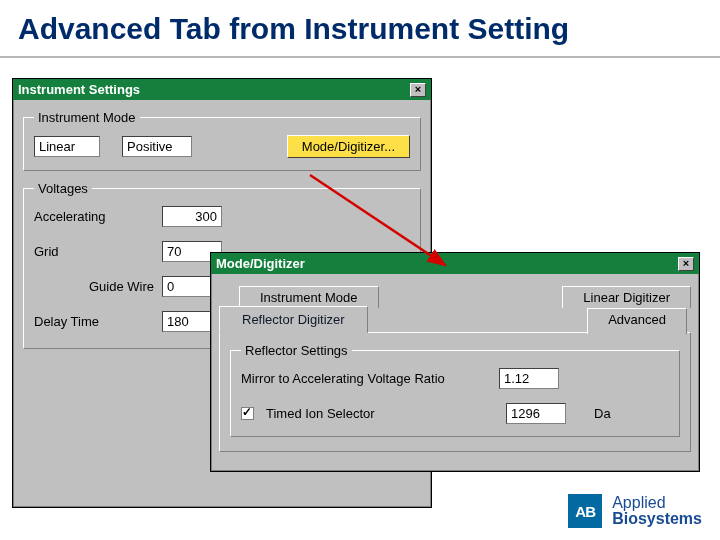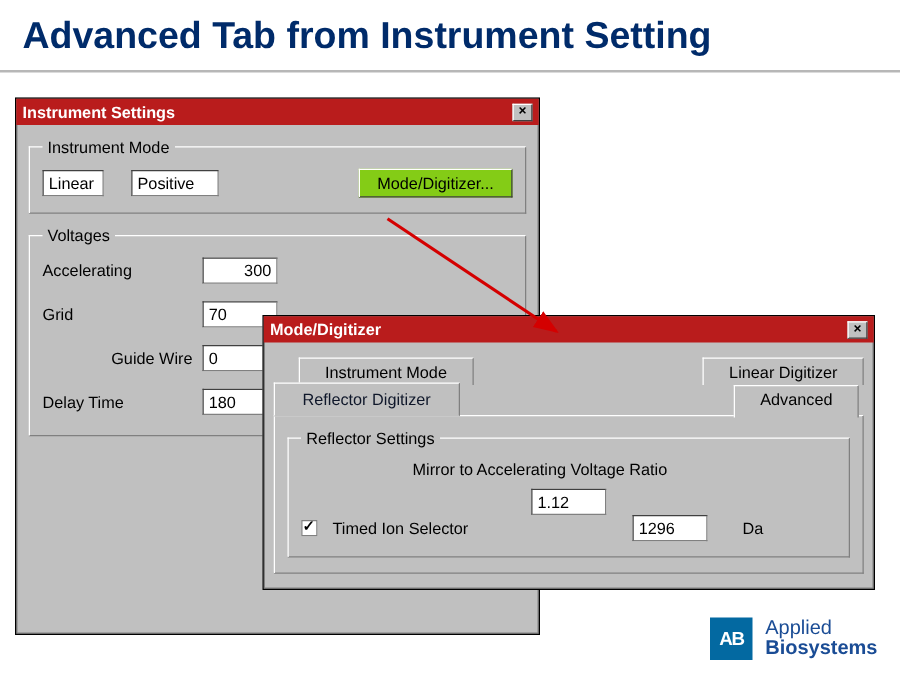--- a/index.html
+++ b/index.html
@@ -28,21 +28,21 @@
   }
 
   
   .win {
     position: absolute;
     border: 1px solid #000;
     background: #c0c0c0; 
     box-shadow: 0 0 0 1px #808080 inset;
   }
   .titlebar {
-    background: #b91c1c;
+    background: #15803d;
     color: #fff;
     font-weight: bold;
     padding: 3px 5px;
     display: flex;
     justify-content: space-between;
     align-items: center;
     font-size: 13px;
   }
   .closebox {
     width: 16px; height: 14px;
@@ -65,21 +65,21 @@
     position: relative;
   }
   fieldset.gb > legend {
     padding: 0 4px;
     background: #c0c0c0;
     font-size: 13px;
   }
   .row { display:flex; align-items:center; gap:8px; }
 
   .btn {
-    background:#84cc16;
+    background:#fde047;
     border:1px solid #fff;
     border-right-color:#404040; border-bottom-color:#404040;
     padding:3px 14px;
     font-size:13px;
     cursor:default;
   }
 
   .radio, .check {
     width:13px;height:13px;display:inline-block;
     border:1px solid #808080;
@@ -168,21 +168,21 @@
 <div class="win" style="left:12px; top:78px; width:420px; height:430px;">
   <div class="titlebar">
     <span>Instrument Settings</span>
     <span class="closebox">×</span>
   </div>
 
   <fieldset class="gb">
     <legend>Instrument Mode</legend>
     <div class="row">
       <div class="drop">
-        <div class="textbox" style="width:49px;">Linear</div>
+        <div class="textbox" style="width:66px;">Linear</div>
       </div>
       <div class="drop" style="margin-left:14px;">
         <div class="textbox" style="width:70px;">Positive</div>
       </div>
       <div style="flex:1"></div>
       <div class="btn">Mode/Digitizer...</div>
     </div>
   </fieldset>
 
 
@@ -233,21 +233,21 @@
     <div class="tabrow">
       <div class="tab active dim">Reflector Digitizer</div>
       <div style="flex:1"></div>
       <div class="tab inactive" style="margin-right:4px;">Advanced</div>
     </div>
 
     <div class="tabpane">
       <fieldset class="gb" style="margin:0;">
         <legend>Reflector Settings</legend>
 
-        <div class="row" style="flex-direction:column;">
+        <div class="row" style="margin-bottom:14px;">
           <div style="width:250px;">Mirror to Accelerating Voltage Ratio</div>
           <div class="textbox" style="width:60px;">1.12</div>
         </div>
         <div class="row">
           <span class="check checked"></span>
           <div style="width:232px;">Timed Ion Selector</div>
           <div class="textbox" style="width:60px;">1296</div>
           <span style="margin-left:20px;">Da</span>
         </div>
       </fieldset>

